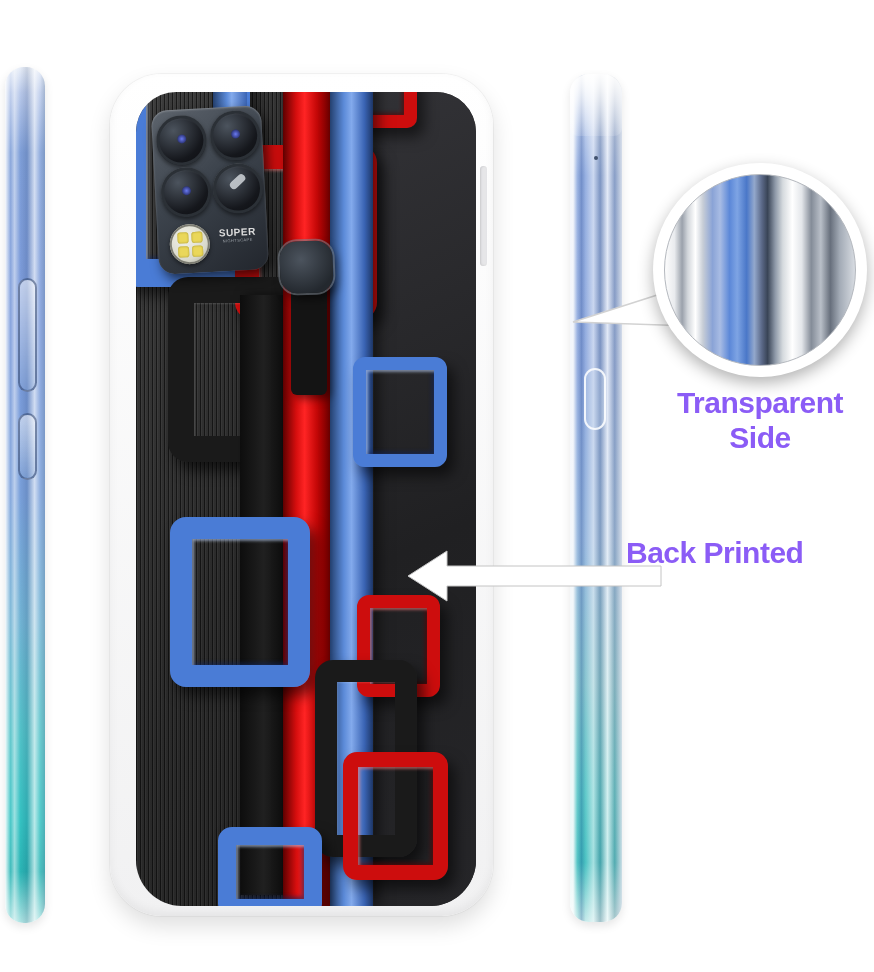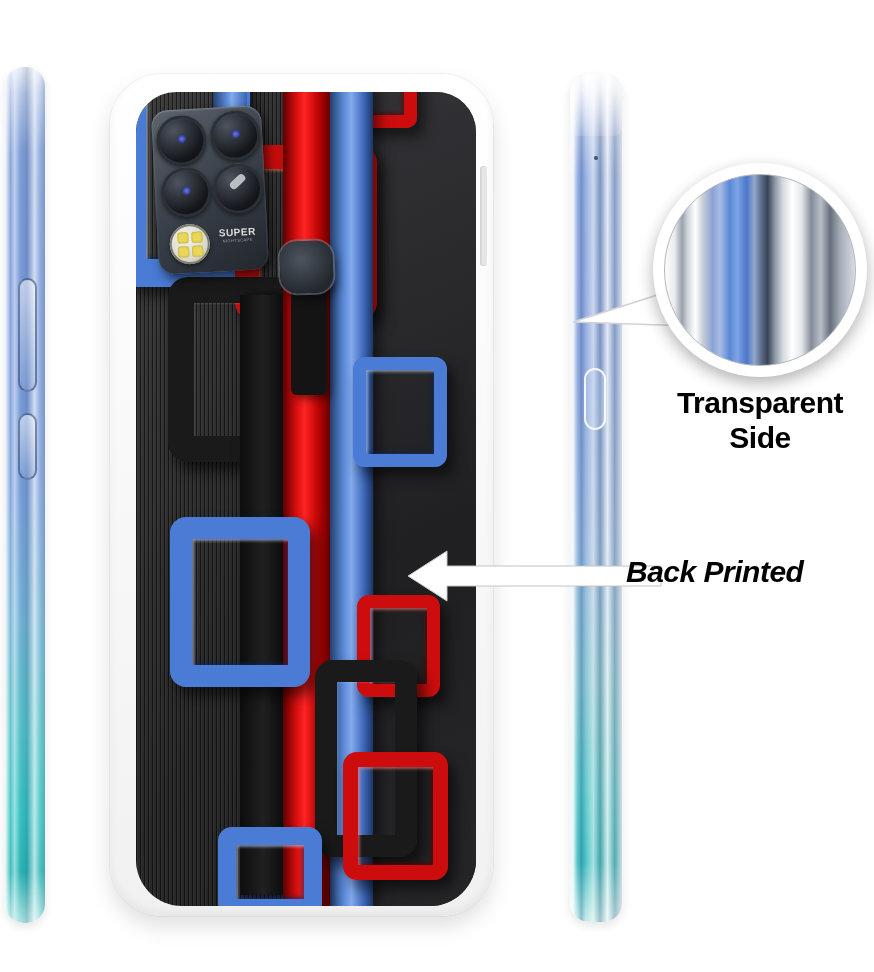--- a/index.html
+++ b/index.html
@@ -111,24 +111,24 @@
   
   .overlay-svg{position:absolute;left:0;top:0;z-index:40;pointer-events:none;}
   .zoom-circle{position:absolute;left:653px;top:163px;width:214px;height:214px;z-index:45;
     border-radius:50%;background:#ffffff;box-shadow:0 6px 16px rgba(0,0,0,.30);}
   .zoom-stripes{position:absolute;inset:11px;border-radius:50%;border:1px solid #b4b8be;
     background:linear-gradient(90deg,
       #fdfdfd 0%,#e9ebee 5%,#9aa1ab 9%,#d2d6db 12%,#ffffff 16%,#c7cdd6 20%,
       #8aa3d6 25%,#a8bce4 29%,#5c88d8 34%,#7ea4e4 38%,#4a77c8 43%,#93a8cc 47%,
       #5a6887 51%,#394456 54%,#8e99a8 58%,#d5dade 62%,#ffffff 67%,#e3e6ea 72%,
       #848c98 77%,#b9bfc8 82%,#676f7c 87%,#a3abb6 92%,#d8dce2 100%);}
-  .lbl{position:absolute;z-index:50;color:#000000;font-weight:bold;}
+  .lbl{position:absolute;z-index:50;color:#8b5cf6;font-weight:bold;}
   .lbl.transparent{left:648px;top:385px;width:224px;text-align:center;
     font-size:30px;line-height:35px;letter-spacing:-.5px;}
-  .lbl.backprinted{left:626px;top:555px;font-size:30px;white-space:nowrap;letter-spacing:-.5px;font-style:italic;}
+  .lbl.backprinted{left:626px;top:536px;font-size:30px;white-space:nowrap;letter-spacing:-.5px;}
 </style>
 </head>
 <body>
 
 <div class="stage">
 
   <div class="side-phone left">
     <div class="pill volume"></div>
     <div class="pill power"></div>
   </div>

